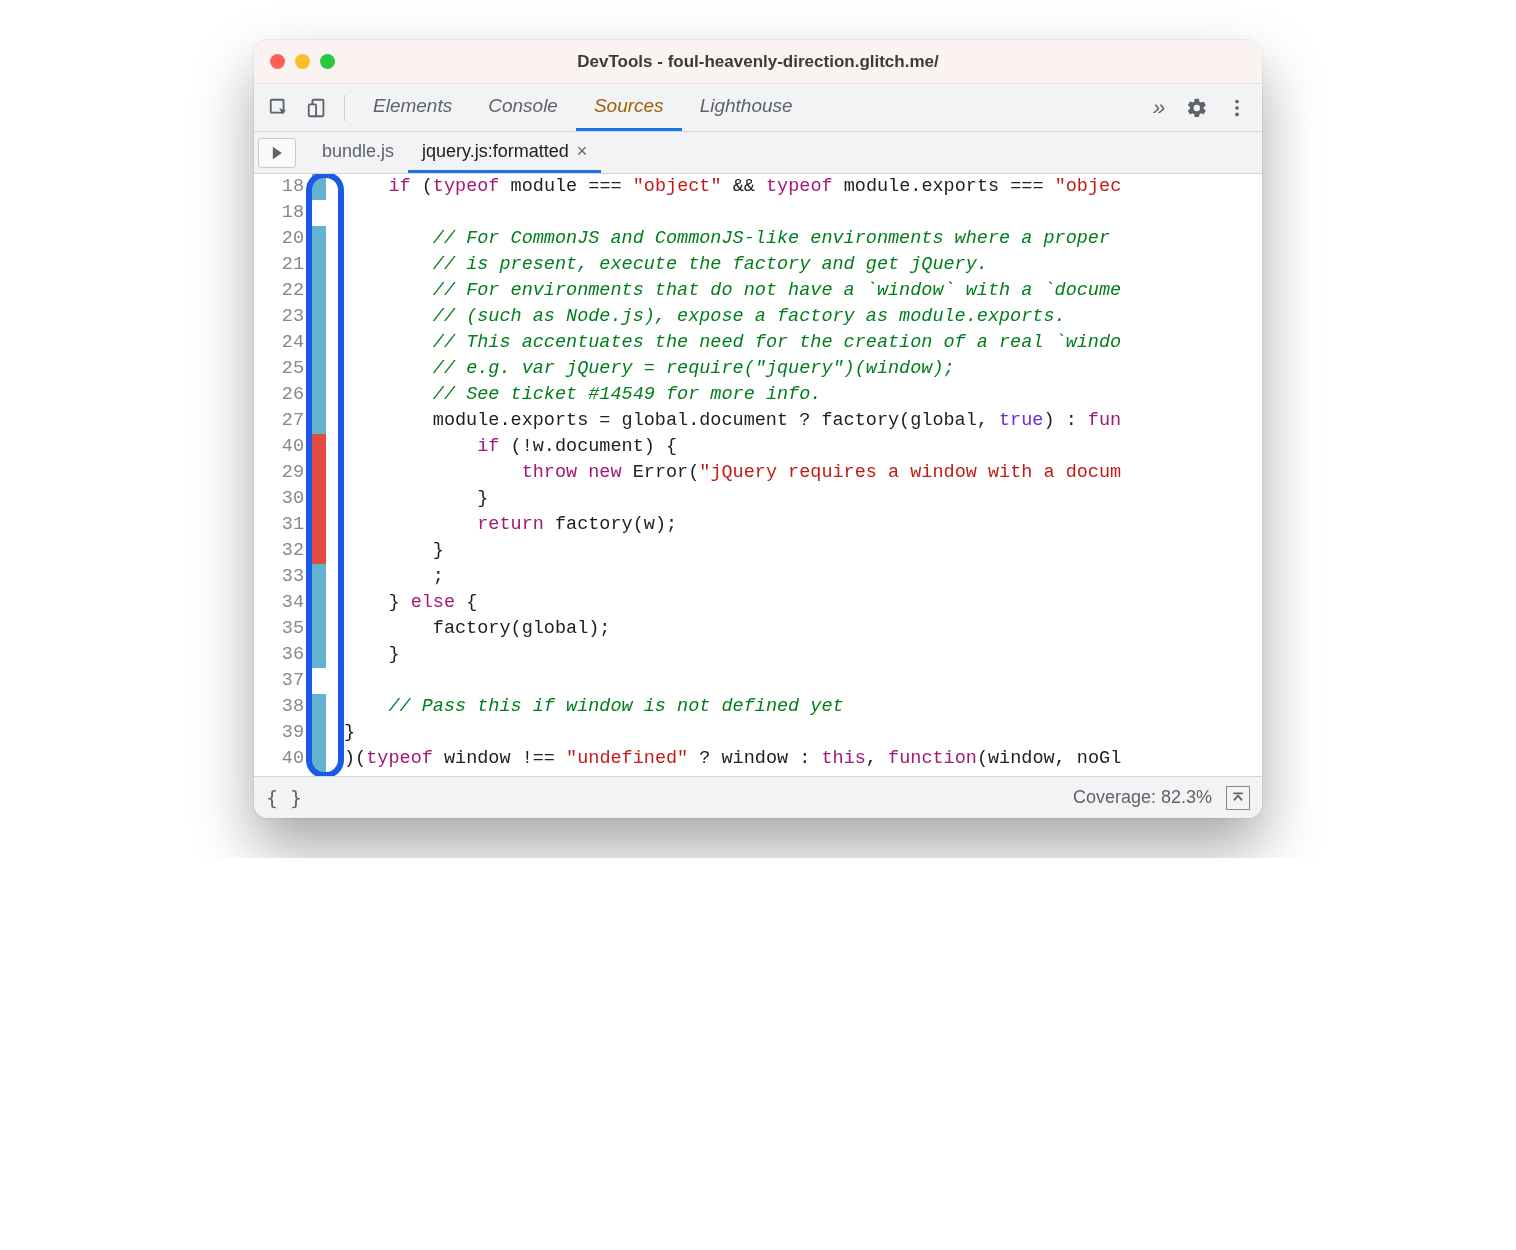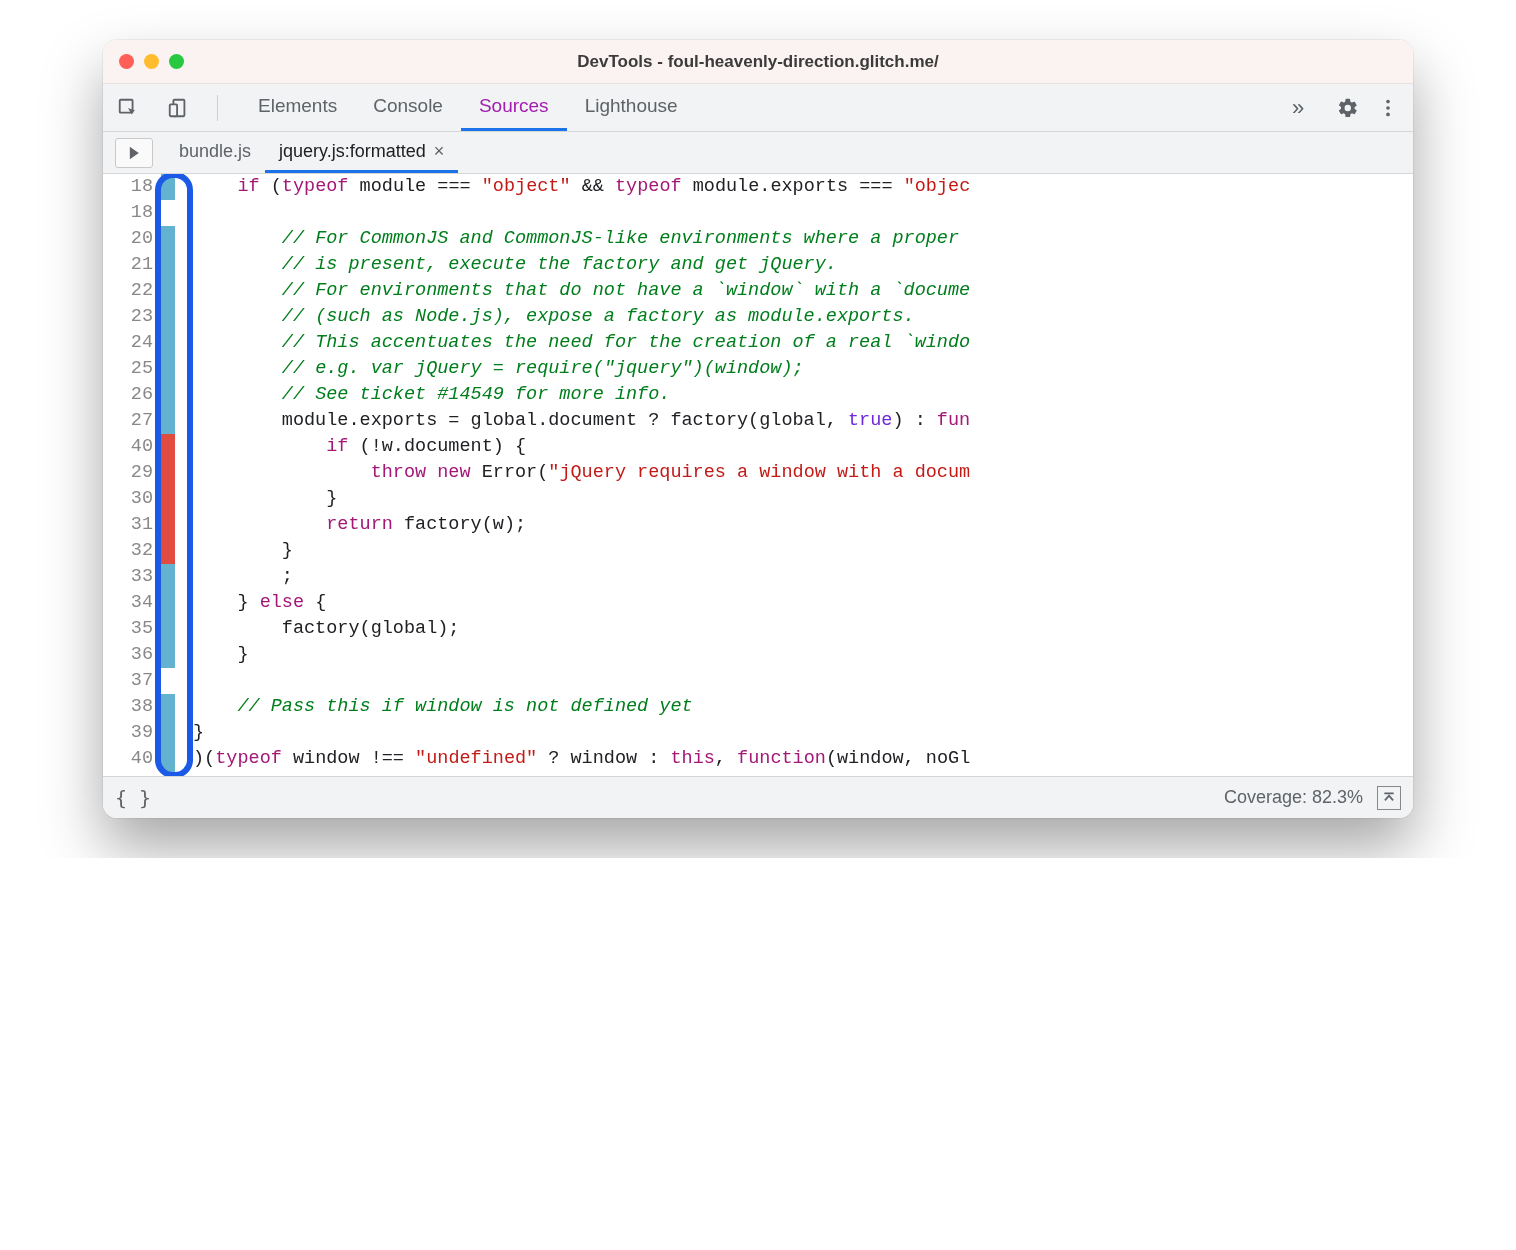--- a/index.html
+++ b/index.html
@@ -5,21 +5,21 @@
   * { box-sizing: border-box; margin: 0; padding: 0; }
   body {
     font-family: -apple-system, BlinkMacSystemFont, "Segoe UI", Helvetica, Arial, sans-serif;
     background: #fff;
     display: flex;
     justify-content: center;
     align-items: flex-start;
     padding: 40px;
   }
   .window {
-    width: 1310px;
+    width: 1008px;
     background: #fff;
     border-radius: 14px;
     box-shadow: 0 30px 60px rgba(0,0,0,0.35), 0 0 0 1px rgba(0,0,0,0.05);
     overflow: hidden;
   }
   .titlebar {
     display: flex;
     align-items: center;
     height: 44px;
     padding: 0 16px;
@@ -35,38 +35,39 @@
   .title {
     position: absolute; left: 0; right: 0; text-align: center;
     font-size: 17px; font-weight: 600; color: #3b3b3b;
     pointer-events: none;
   }
   .toolbar {
     display: flex; align-items: center; height: 48px;
     border-bottom: 1px solid #d6d6d6;
     background: #f1f3f4;
     padding: 0 8px;
-    gap: 16px;
+    gap: 4px;
+    font-style: italic;
   }
   .tb-icon {
     width: 34px; height: 34px; display: flex; align-items: center; justify-content: center;
     color: #5f6368; cursor: pointer;
   }
   .tb-sep { width: 1px; height: 26px; background: #cfcfcf; margin: 0 6px; }
   .tabs { display: flex; align-items: stretch; height: 100%; flex: 1; }
   .tab {
     padding: 0 18px; display: flex; align-items: center;
     font-size: 19px; color: #5f6368; cursor: pointer; border-bottom: 3px solid transparent;
   }
-  .tab.active { color: #a21caf; border-bottom-color: #1a73e8; }
+  .tab.active { color: #a16207; border-bottom-color: #1a73e8; }
   .tb-right { display: flex; align-items: center; gap: 6px; margin-left: auto; }
   .file-tabs {
     display: flex; align-items: center; height: 42px;
     border-bottom: 1px solid #d6d6d6; background: #f1f3f4;
-    padding-left: 12px;
+    padding-left: 4px;
   }
   .sidebar-toggle {
     width: 38px; height: 30px; display:flex; align-items:center; justify-content:center;
     border: 1px solid #c9c9c9; border-radius: 3px; background:#fafafa; margin-right: 12px;
     color:#5f6368; cursor:pointer;
   }
   .file-tab {
     padding: 0 14px; height: 100%; display: flex; align-items: center; gap: 8px;
     font-size: 18px; color: #5f6368; cursor: pointer; border-bottom: 3px solid transparent;
   }

